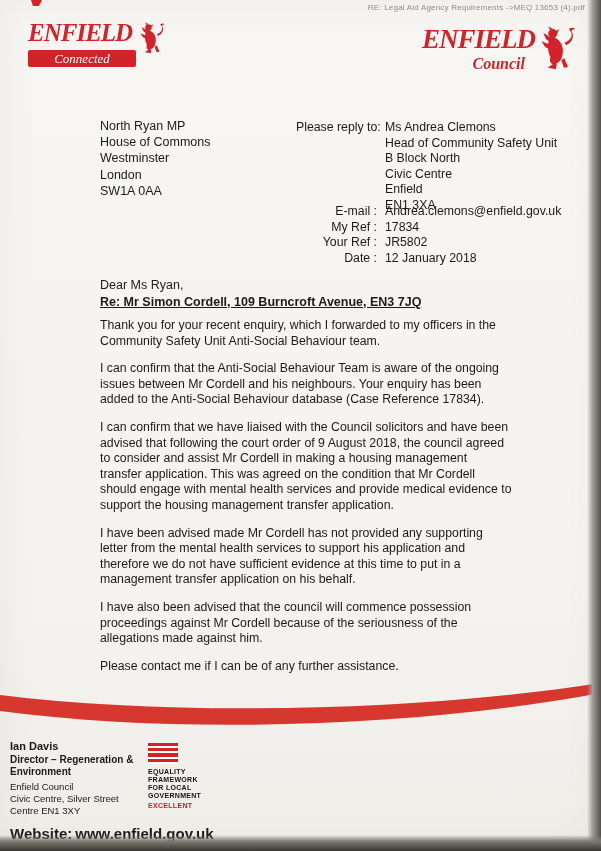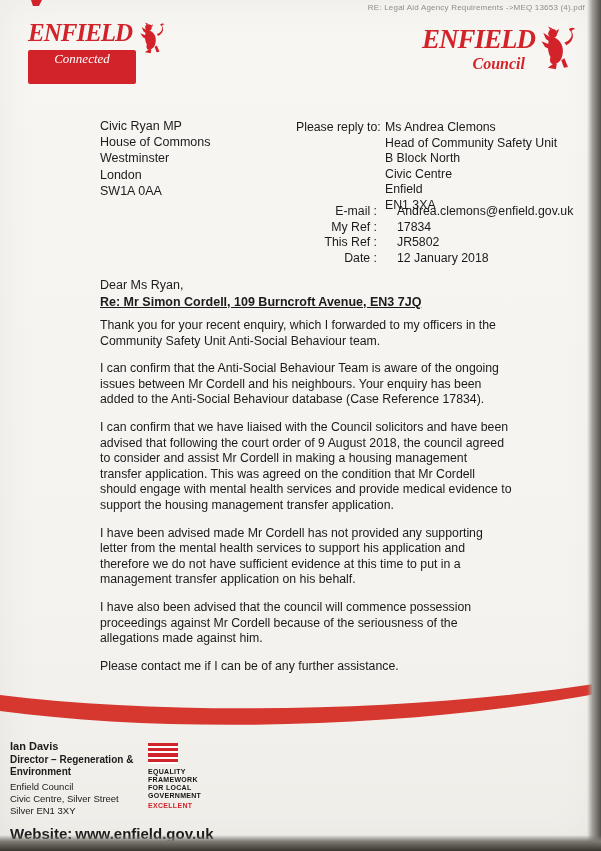--- a/index.html
+++ b/index.html
@@ -23,38 +23,38 @@
   
   .logo { position:absolute; display:flex; align-items:flex-start; }
   .logo-connected { left:28px; top:20px; gap:4px; }
   .logo-council  { right:24px; top:26px; gap:6px; }
   .logo-enfield {
     font-family:"Liberation Serif", serif; font-style:italic; font-weight:bold;
     font-size:25px; line-height:1; color:#d2232a; letter-spacing:-1px; white-space:nowrap;
   }
   .logo-enfield.big { font-size:27px; }
   .connected-box {
-    margin-top:5px; width:108px; height:34px; background:#d2232a; color:#ffffff;
+    margin-top:5px; width:108px; height:17px; background:#d2232a; color:#ffffff;
     font-family:"Liberation Serif", serif; font-style:italic; font-size:13px;
     text-align:center; line-height:17px; border-radius:2px;
   }
   .council-word {
     font-family:"Liberation Serif", serif; font-style:italic; font-weight:bold;
     color:#d2232a; font-size:16px; text-align:right; padding-right:10px; margin-top:2px;
   }
   .lion { width:36px; height:44px; color:#d2232a; }
   .lion.small { width:26px; height:32px; margin-top:2px; }
 
   
   .recipient { position:absolute; left:100px; top:118px; font-size:12.5px; line-height:16.2px; }
   .reply-label { position:absolute; left:296px; top:120px; font-size:12.3px; }
   .reply-address { position:absolute; left:385px; top:120px; font-size:12.3px; line-height:15.6px; }
   .ref-rows { position:absolute; left:280px; top:204px; font-size:12.3px; }
   .ref-row { display:flex; height:15.5px; }
-  .ref-label { width:97px; text-align:right; margin-right:20px; }
+  .ref-label { width:97px; text-align:right; margin-right:8px; }
   .ref-value { white-space:nowrap; }
 
   
   .salutation { position:absolute; left:100px; top:278px; font-size:12.5px; }
   .subject { position:absolute; left:100px; top:295px; font-size:12.5px; font-weight:bold; text-decoration:underline; }
   .body-text { position:absolute; left:100px; top:318px; width:412px; font-size:12.3px; line-height:15.6px; }
   .body-text p { margin:0 0 12px 0; }
 
   
   .swoosh { position:absolute; left:0; top:681px; width:601px; height:56px; display:block; }
@@ -112,21 +112,21 @@
     <div class="logo-text">
       <div class="logo-enfield big">ENFIELD</div>
       <div class="council-word">Council</div>
     </div>
     <svg class="lion" viewBox="0 0 40 48">
         <use href="#lion-shape"></use>
       </svg>
   </div>
 
   <div class="recipient">
-    <div>Civic Ryan MP</div>
+    <div>North Ryan MP</div>
     <div>House of Commons</div>
     <div>Westminster</div>
     <div>London</div>
     <div>SW1A 0AA</div>
   </div>
 
   <div class="reply-label">Please reply to:</div>
 
   <div class="reply-address">
     <div>Ms Andrea Clemons</div>
@@ -140,21 +140,21 @@
   <div class="ref-rows">
     <div class="ref-row">
       <span class="ref-label">E-mail :</span>
       <span class="ref-value">Andrea.clemons@enfield.gov.uk</span>
     </div>
     <div class="ref-row">
       <span class="ref-label">My Ref :</span>
       <span class="ref-value">17834</span>
     </div>
     <div class="ref-row">
-      <span class="ref-label">This Ref :</span>
+      <span class="ref-label">Your Ref :</span>
       <span class="ref-value">JR5802</span>
     </div>
     <div class="ref-row">
       <span class="ref-label">Date :</span>
       <span class="ref-value">12 January 2018</span>
     </div>
   </div>
 
   <div class="salutation">Dear Ms Ryan,</div>
   <div class="subject">Re: Mr Simon Cordell, 109 Burncroft Avenue, EN3 7JQ</div>
@@ -170,21 +170,21 @@
 
   <svg class="swoosh" viewBox="0 0 601 56" preserveAspectRatio="none">
     <path d="M0,14 C180,36 420,30 601,2 L601,12 C420,46 180,54 0,30 Z" fill="#d6372e"></path>
   </svg>
 
   <div class="footer-left">
     <div class="f-name">Ian Davis</div>
     <div class="f-title">Director – Regeneration &amp; Environment</div>
     <div class="f-line">Enfield Council</div>
     <div class="f-line">Civic Centre, Silver Street</div>
-    <div class="f-line">Silver EN1 3XY</div>
+    <div class="f-line">Centre EN1 3XY</div>
     <div class="f-web">
       <span>Website:</span><span>www.enfield.gov.uk</span>
     </div>
   </div>
 
   <div class="equality">
     <div class="eq-flag"></div>
     <div class="eq-line">EQUALITY</div>
     <div class="eq-line">FRAMEWORK</div>
     <div class="eq-line">FOR LOCAL</div>

